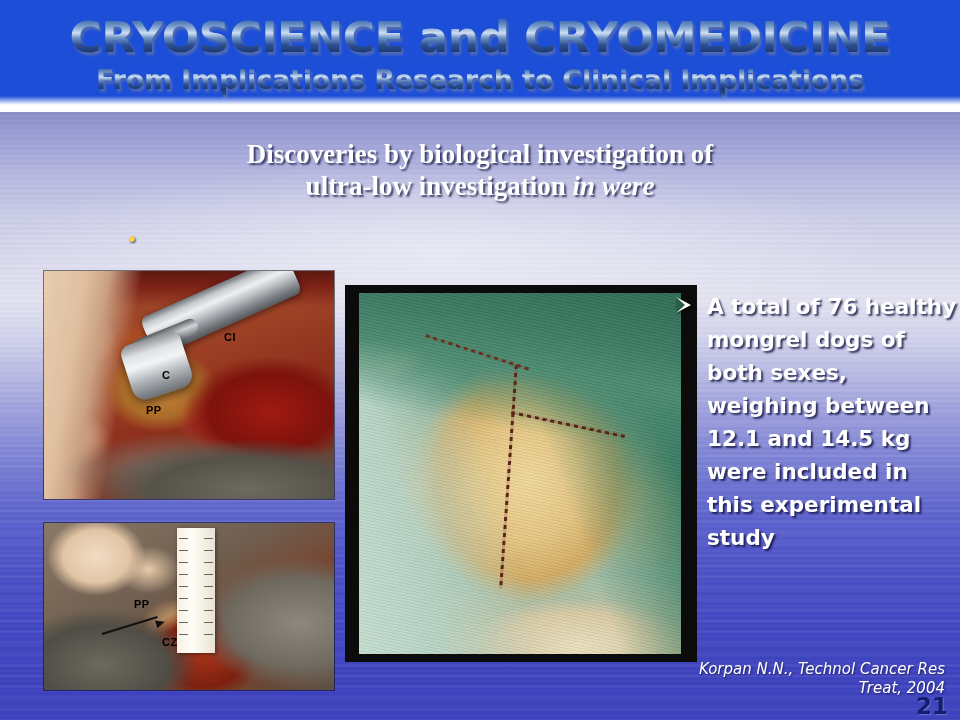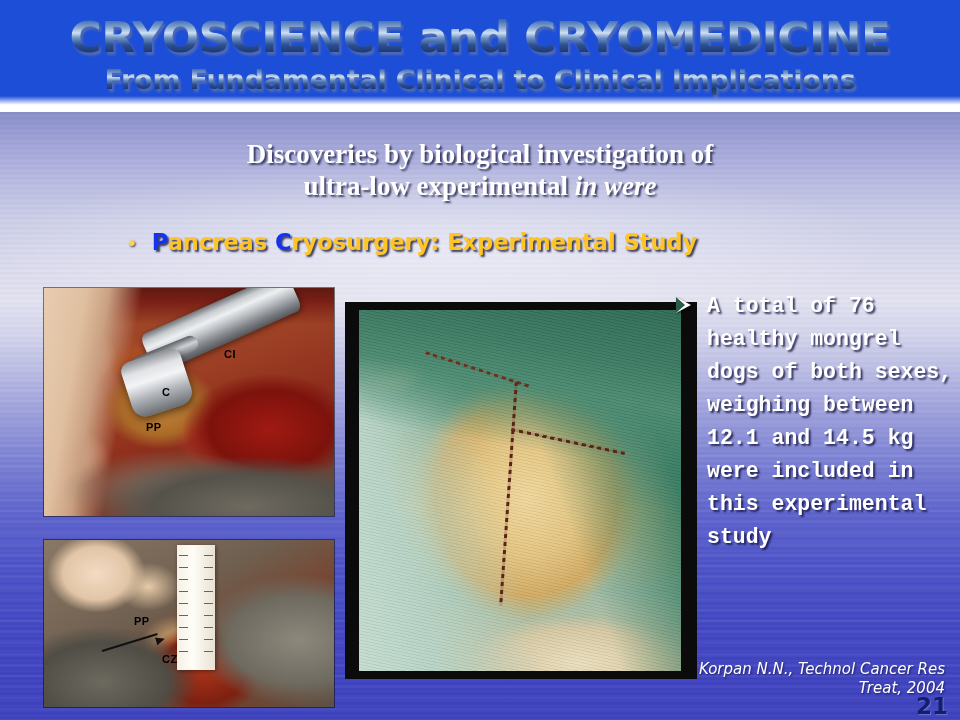--- a/index.html
+++ b/index.html
@@ -129,21 +129,21 @@
   }
   .bullet-text {
     font-size:22.5px; font-weight:bold;
     color:#ffc425;
     text-shadow:2px 2px 2px rgba(20,20,60,.8);
     letter-spacing:0px;
   }
   .bullet-text .cap { color:#1433f0; }
 
   
-  .photo { position:absolute; overflow:hidden;margin-top:17px; }
+  .photo { position:absolute; overflow:hidden; }
   .photo .frame {
     position:absolute; inset:0;
     background:#000;
   }
   .photo .inner { position:absolute; inset:0; overflow:hidden; }
 
   
   #photo-1 { left:44px; top:271px; width:290px; height:228px; box-shadow:0 0 0 1px rgba(0,0,0,.5); }
   #photo-1 .inner {
     background:
@@ -293,21 +293,20 @@
   }
   .body-text {
     position:absolute; left:707px; top:290px; width:250px;
     color:#ffffff;
     font-size:21.5px;
     font-weight:bold;
     line-height:33px;
     letter-spacing:0px;
     text-shadow:2px 2px 2px rgba(15,15,60,.8);
     z-index:5;
-    font-family:Liberation Mono, monospace;
   }
 
   
   .citation {
     position:absolute; left:600px; top:660px; width:345px;
     text-align:right;
     color:#ffffff;
     font-style:italic;
     font-size:15px;
     line-height:19px;
@@ -329,32 +328,31 @@
 
 <div class="slide">
 
   <div class="bg"></div>
   <div class="bg-ripple"></div>
   <div class="bg-ripple2"></div>
   <div class="bg-glow"></div>
 
   <div class="header">
     <div class="header-main">CRYOSCIENCE and CRYOMEDICINE</div>
-    <div class="header-sub">From Fundamental Clinical to Clinical Implications</div>
+    <div class="header-sub">From Implications Research to Clinical Implications</div>
     <div class="header-fade"></div>
   </div>
 
   <div class="slide-title">
     <span>Discoveries by biological investigation of</span><br>
-    <span>ultra-low experimental </span><span class="ital">in were</span>
+    <span>ultra-low investigation </span><span class="ital">in were</span>
   </div>
 
   <div class="bullet-row">
     <span class="bullet-dot">•</span>
-    <span class="bullet-text"><span class="cap">P</span><span>ancreas </span><span class="cap">C</span><span>ryosurgery: Experimental Study</span></span>
   </div>
 
   <div class="photo" id="photo-1">
     <div class="frame"></div>
     <div class="inner">
       <div class="probe"></div>
       <div class="probe-ring"></div>
       <div class="probe-tip"></div>
       <span class="plabel" style="left:180px;top:60px">CI</span>
       <span class="plabel" style="left:118px;top:98px">C</span>

